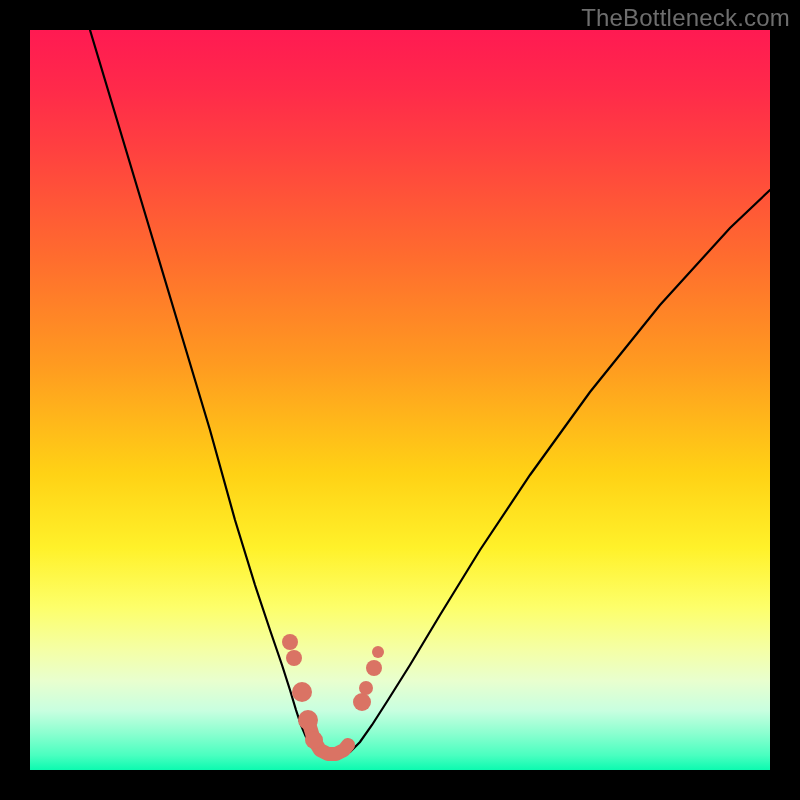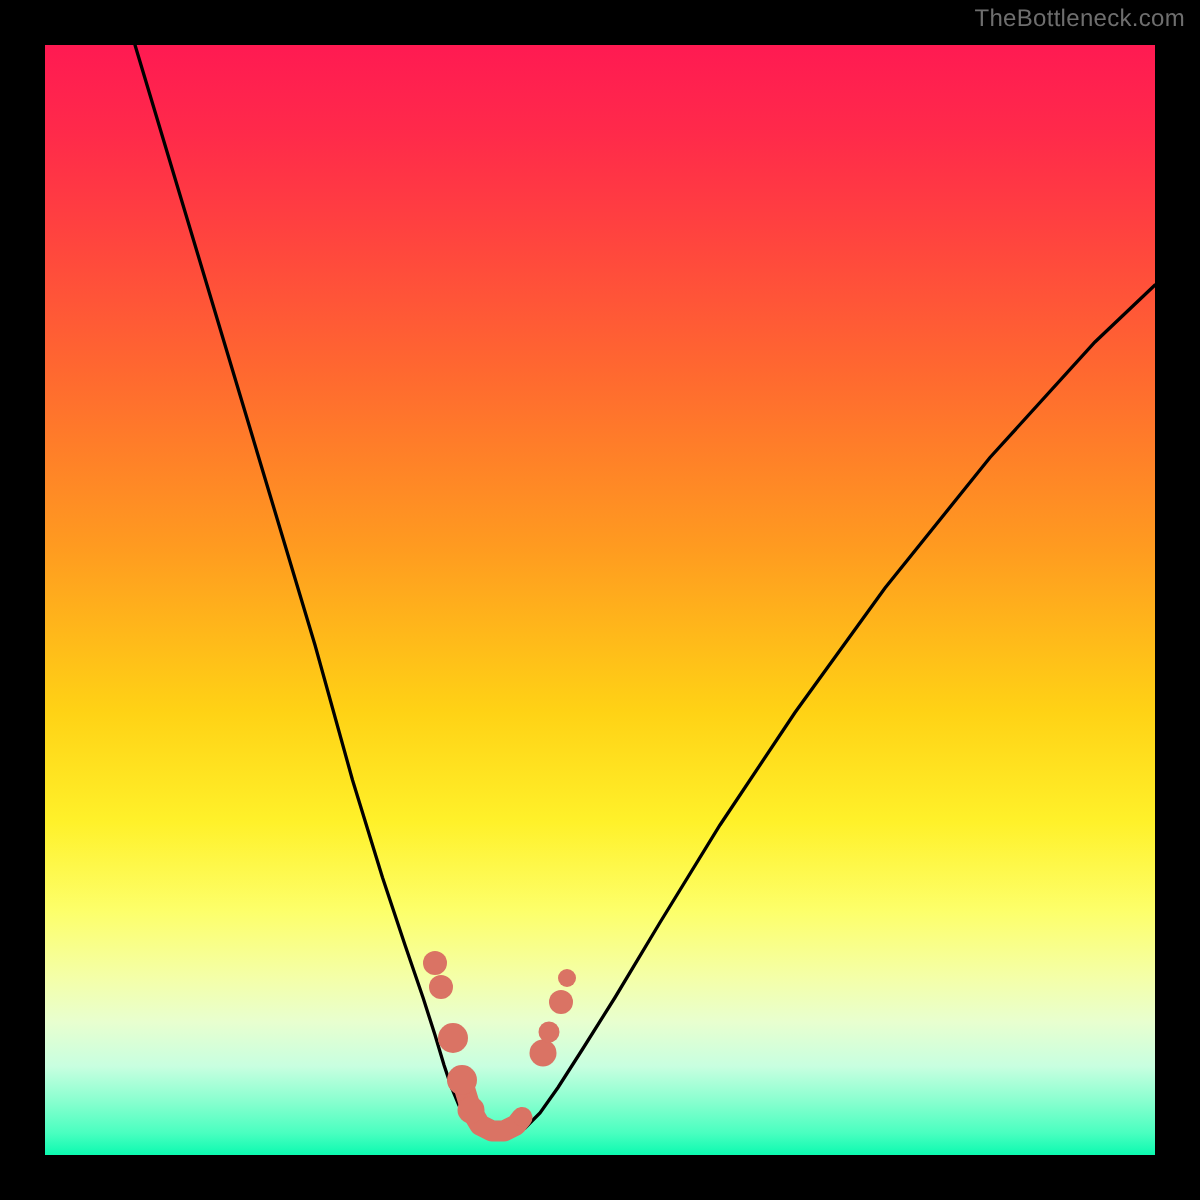--- a/index.html
+++ b/index.html
@@ -39,21 +39,21 @@
       #8cffd0 95%,
       #4affc0 98%,
       #0cfab0 100%
     );
   }
   .watermark {
     position: absolute;
     top: 4px;
     right: 10px;
     color: #6e6e6e;
-    font-size: 16px;
+    font-size: 24px;
     font-weight: 500;
     letter-spacing: 0.2px;
     user-select: none;
   }
   svg.curves {
     position: absolute;
     left: 30px;
     top: 30px;
     width: 740px;
     height: 740px;

